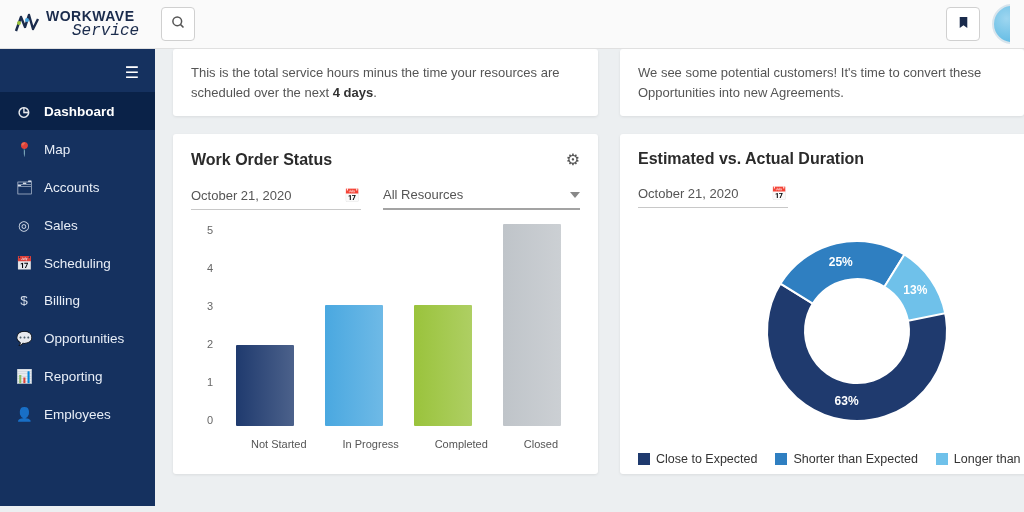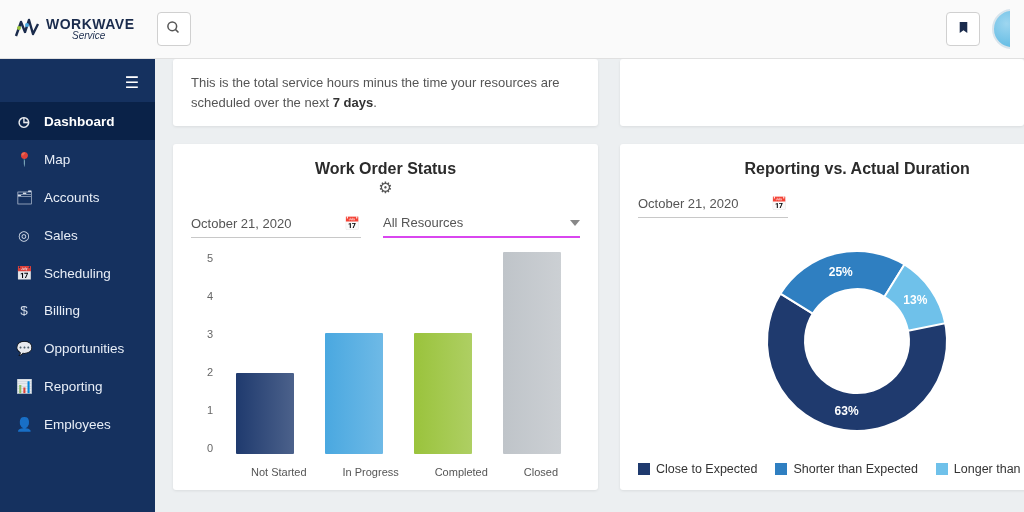--- a/index.html
+++ b/index.html
@@ -1,22 +1,22 @@
 <!DOCTYPE html>
 <html><head>
 <meta charset="utf-8">
 <style>
   * { box-sizing: border-box; margin: 0; padding: 0; font-family: -apple-system, BlinkMacSystemFont, "Segoe UI", Arial, sans-serif; }
   body { background: #eceff1; width: 1024px; height: 512px; overflow: hidden; color: #333; }
-  .topbar { height: 59px; background: #fafafa; border-bottom: 1px solid #e0e0e0; display: flex; align-items: center; padding: 0 14px; }
+  .topbar { height: 49px; background: #fafafa; border-bottom: 1px solid #e0e0e0; display: flex; align-items: center; padding: 0 14px; }
   .logo { display: flex; align-items: center; gap: 6px; }
   .logo-mark { width: 26px; height: 26px; position: relative; }
   .logo-text { display: flex; flex-direction: column; line-height: 1; }
   .logo-word { font-weight: 700; font-size: 14px; letter-spacing: 0.5px; color: #1a2b4c; }
-  .logo-sub  { font-style: italic; font-size: 10px; color: #1a2b4c; padding-left: 26px; }
+  .logo-sub  { font-style: italic; font-size: 16px; color: #1a2b4c; padding-left: 26px; font-family: Liberation Mono, monospace; }
   .search-btn { margin-left: 22px; width: 34px; height: 34px; border: 1px solid #d0d0d0; border-radius: 4px; background: #fff; display:flex; align-items:center; justify-content:center; color:#555; cursor:pointer; }
   .topbar-right { margin-left: auto; display:flex; align-items:center; gap:12px; }
   .bookmark-btn { width:34px; height:34px; border:1px solid #d0d0d0; border-radius:4px; background:#fff; display:flex; align-items:center; justify-content:center; color:#1a2b4c; cursor:pointer; }
   .avatar-clip { width:18px; height:40px; overflow:hidden; }
   .avatar { width:40px; height:40px; border-radius:50%; background: radial-gradient(circle at 35% 35%, #9ed6f0, #4fb3e0); border:2px solid #d8e4ec; }
 
   .shell { display:flex; height: calc(512px - 55px); }
   .sidebar { width: 155px; background: #15315f; color: #fff; padding-top: 10px; }
   .hamburger { text-align: right; padding: 4px 16px 10px; color:#fff; cursor:pointer; }
   .nav-item { display:flex; align-items:center; gap:12px; padding: 11px 16px; font-size: 13.5px; cursor:pointer; color:#e8eef7; }
@@ -28,27 +28,27 @@
   .card { background:#fff; border-radius:3px; box-shadow:0 1px 3px rgba(0,0,0,0.08); padding:14px 18px; }
   .topcard-left { flex:0 0 425px; margin-top:0; }
   .topcard-right { flex:1; }
   .topcard-text { font-size:13px; color:#555; line-height:1.5; }
   .topcard-text b { color:#333; }
   .card-action { text-align:right; color:#1976d2; font-size:12.5px; font-weight:600; padding-top:14px; cursor:pointer; letter-spacing:0.3px; }
 
   .row2 { margin-top:18px; }
   .card-lg-left { flex:0 0 425px; padding:16px 18px 8px; }
   .card-lg-right { flex:1; padding:16px 18px 8px; }
-  .card-head { display:flex; align-items:center; justify-content:space-between;flex-direction:column; }
+  .card-head { display:flex; align-items:center; justify-content:space-between; }
   .card-title { font-size:16px; font-weight:700; color:#2b2b2b; }
   .gear { color:#555; cursor:pointer; }
   .filters { display:flex; gap:22px; margin-top:14px; }
   .filter { display:flex; align-items:center; gap:10px; font-size:13px; color:#555; border-bottom:1px solid #c8c8c8; padding:4px 0 6px; }
   .filter.date { flex:0 0 170px; justify-content:space-between; }
-  .filter.select { flex:1; justify-content:space-between; border-bottom:2px solid #d946ef; }
+  .filter.select { flex:1; justify-content:space-between; border-bottom:2px solid #a3a3a3; }
   .tri-down { width:0;height:0;border-left:5px solid transparent;border-right:5px solid transparent;border-top:6px solid #888; }
 
   
   .chart { position:relative; height:230px; margin-top:14px; }
   .y-axis { position:absolute; left:0; top:0; bottom:28px; width:22px; display:flex; flex-direction:column; justify-content:space-between; text-align:right; font-size:11px; color:#666; }
   .plot { position:absolute; left:30px; right:4px; top:0; bottom:28px; display:flex; align-items:flex-end; justify-content:space-around; }
   .bar { width:58px; border-radius:1px; }
   .x-axis { position:absolute; left:42px; right:4px; bottom:4px; display:flex; justify-content:space-around; font-size:11px; color:#555; }
 
   
@@ -133,24 +133,25 @@
         <span class="nav-icon">👤</span>
         <span>Employees</span>
       </div>
   </div>
 
   <div class="main">
 
     <div class="row">
       <div class="card topcard-left">
         <div class="topcard-text">
-          <span>This is the total service hours minus the time your resources are scheduled over the next </span><b>7 days</b><span>.</span>
+          <span>This is the total service hours minus the time your resources are scheduled over the next </span><b>4 days</b><span>.</span>
         </div>
       </div>
       <div class="card topcard-right">
+        <div class="topcard-text">We see some potential customers! It's time to convert these Opportunities into new Agreements.</div>
       </div>
     </div>
 
     <div class="row row2">
       <div class="card card-lg-left">
         <div class="card-head">
           <div class="card-title">Work Order Status</div>
           <div class="gear"><span>⚙</span></div>
         </div>
         <div class="filters">
@@ -183,21 +184,21 @@
               <span>Not Started</span>
               <span>In Progress</span>
               <span>Completed</span>
               <span>Closed</span>
             </div>
         </div>
       </div>
 
       <div class="card card-lg-right">
         <div class="card-head">
-          <div class="card-title">Reporting vs. Actual Duration</div>
+          <div class="card-title">Estimated vs. Actual Duration</div>
         </div>
         <div class="filters">
           <div class="filter date" style="flex:0 0 150px">
             <span>October 21, 2020</span>
             <span>📅</span>
           </div>
         </div>
         <div class="donut-area">
           <svg id="donut" width="210" height="210" viewBox="0 0 210 210">
               <path d="M 191.93332436601617 81.70628594077314 A 90 90 0 1 1 28.509657631182236 57.57397840529903 L 60.805579964683076 77.59829863417278 A 52 52 0 1 0 155.22814296703154 91.54140965466893 Z" fill="#1f3a6e" stroke="#fff" stroke-width="2"></path>

